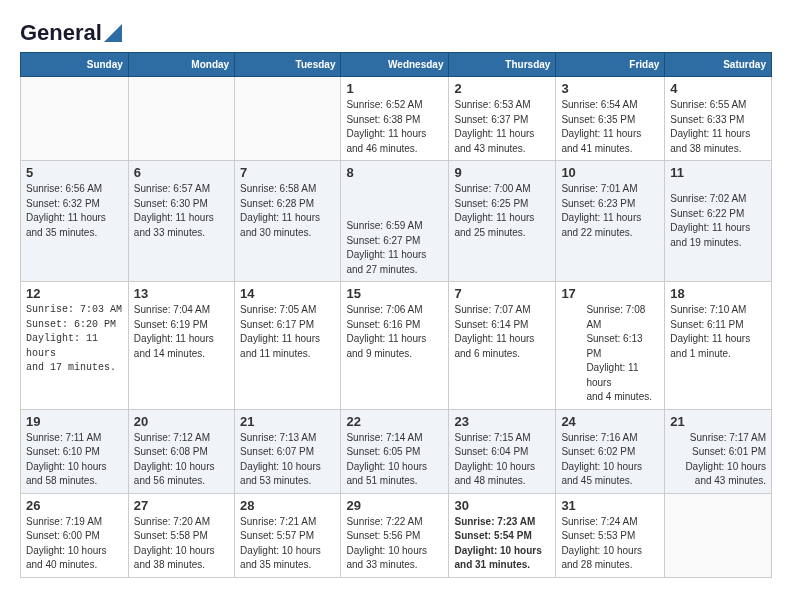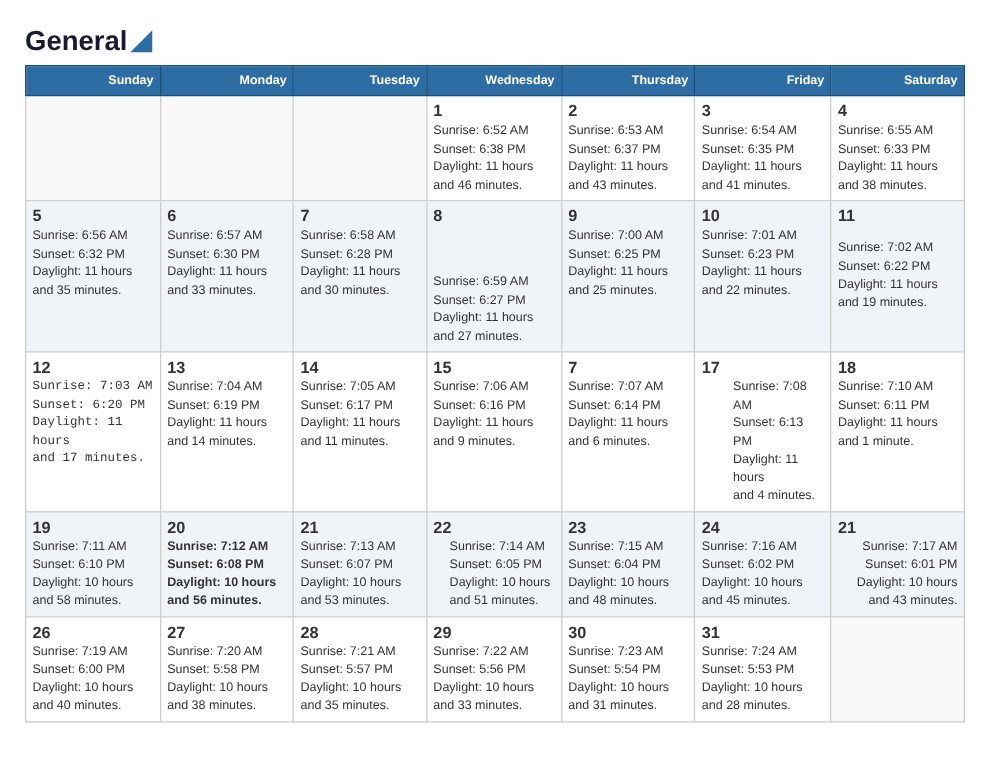--- a/index.html
+++ b/index.html
@@ -247,35 +247,35 @@
       <tr>
         <td>
           <span class="day-number">19</span>
           <div class="day-info" style="white-space: pre-line;">Sunrise: 7:11 AM
 Sunset: 6:10 PM
 Daylight: 10 hours
 and 58 minutes.</div>
         </td>
         <td>
           <span class="day-number">20</span>
-          <div class="day-info" style="white-space: pre-line; font-weight: bold;">Sunrise: 7:12 AM
+          <div class="day-info" style="white-space: pre-line;">Sunrise: 7:12 AM
 Sunset: 6:08 PM
 Daylight: 10 hours
 and 56 minutes.</div>
         </td>
         <td>
           <span class="day-number">21</span>
           <div class="day-info" style="white-space: pre-line;">Sunrise: 7:13 AM
 Sunset: 6:07 PM
 Daylight: 10 hours
 and 53 minutes.</div>
         </td>
         <td>
           <span class="day-number">22</span>
-          <div class="day-info" style="white-space: pre-line; margin-left: 13px;">Sunrise: 7:14 AM
+          <div class="day-info" style="white-space: pre-line;">Sunrise: 7:14 AM
 Sunset: 6:05 PM
 Daylight: 10 hours
 and 51 minutes.</div>
         </td>
         <td>
           <span class="day-number">23</span>
           <div class="day-info" style="white-space: pre-line;">Sunrise: 7:15 AM
 Sunset: 6:04 PM
 Daylight: 10 hours
 and 48 minutes.</div>
@@ -319,21 +319,21 @@
         </td>
         <td>
           <span class="day-number">29</span>
           <div class="day-info" style="white-space: pre-line;">Sunrise: 7:22 AM
 Sunset: 5:56 PM
 Daylight: 10 hours
 and 33 minutes.</div>
         </td>
         <td>
           <span class="day-number">30</span>
-          <div class="day-info" style="white-space: pre-line;">Sunrise: 7:23 AM
+          <div class="day-info" style="white-space: pre-line; font-weight: bold;">Sunrise: 7:23 AM
 Sunset: 5:54 PM
 Daylight: 10 hours
 and 31 minutes.</div>
         </td>
         <td>
           <span class="day-number">31</span>
           <div class="day-info" style="white-space: pre-line;">Sunrise: 7:24 AM
 Sunset: 5:53 PM
 Daylight: 10 hours
 and 28 minutes.</div>

